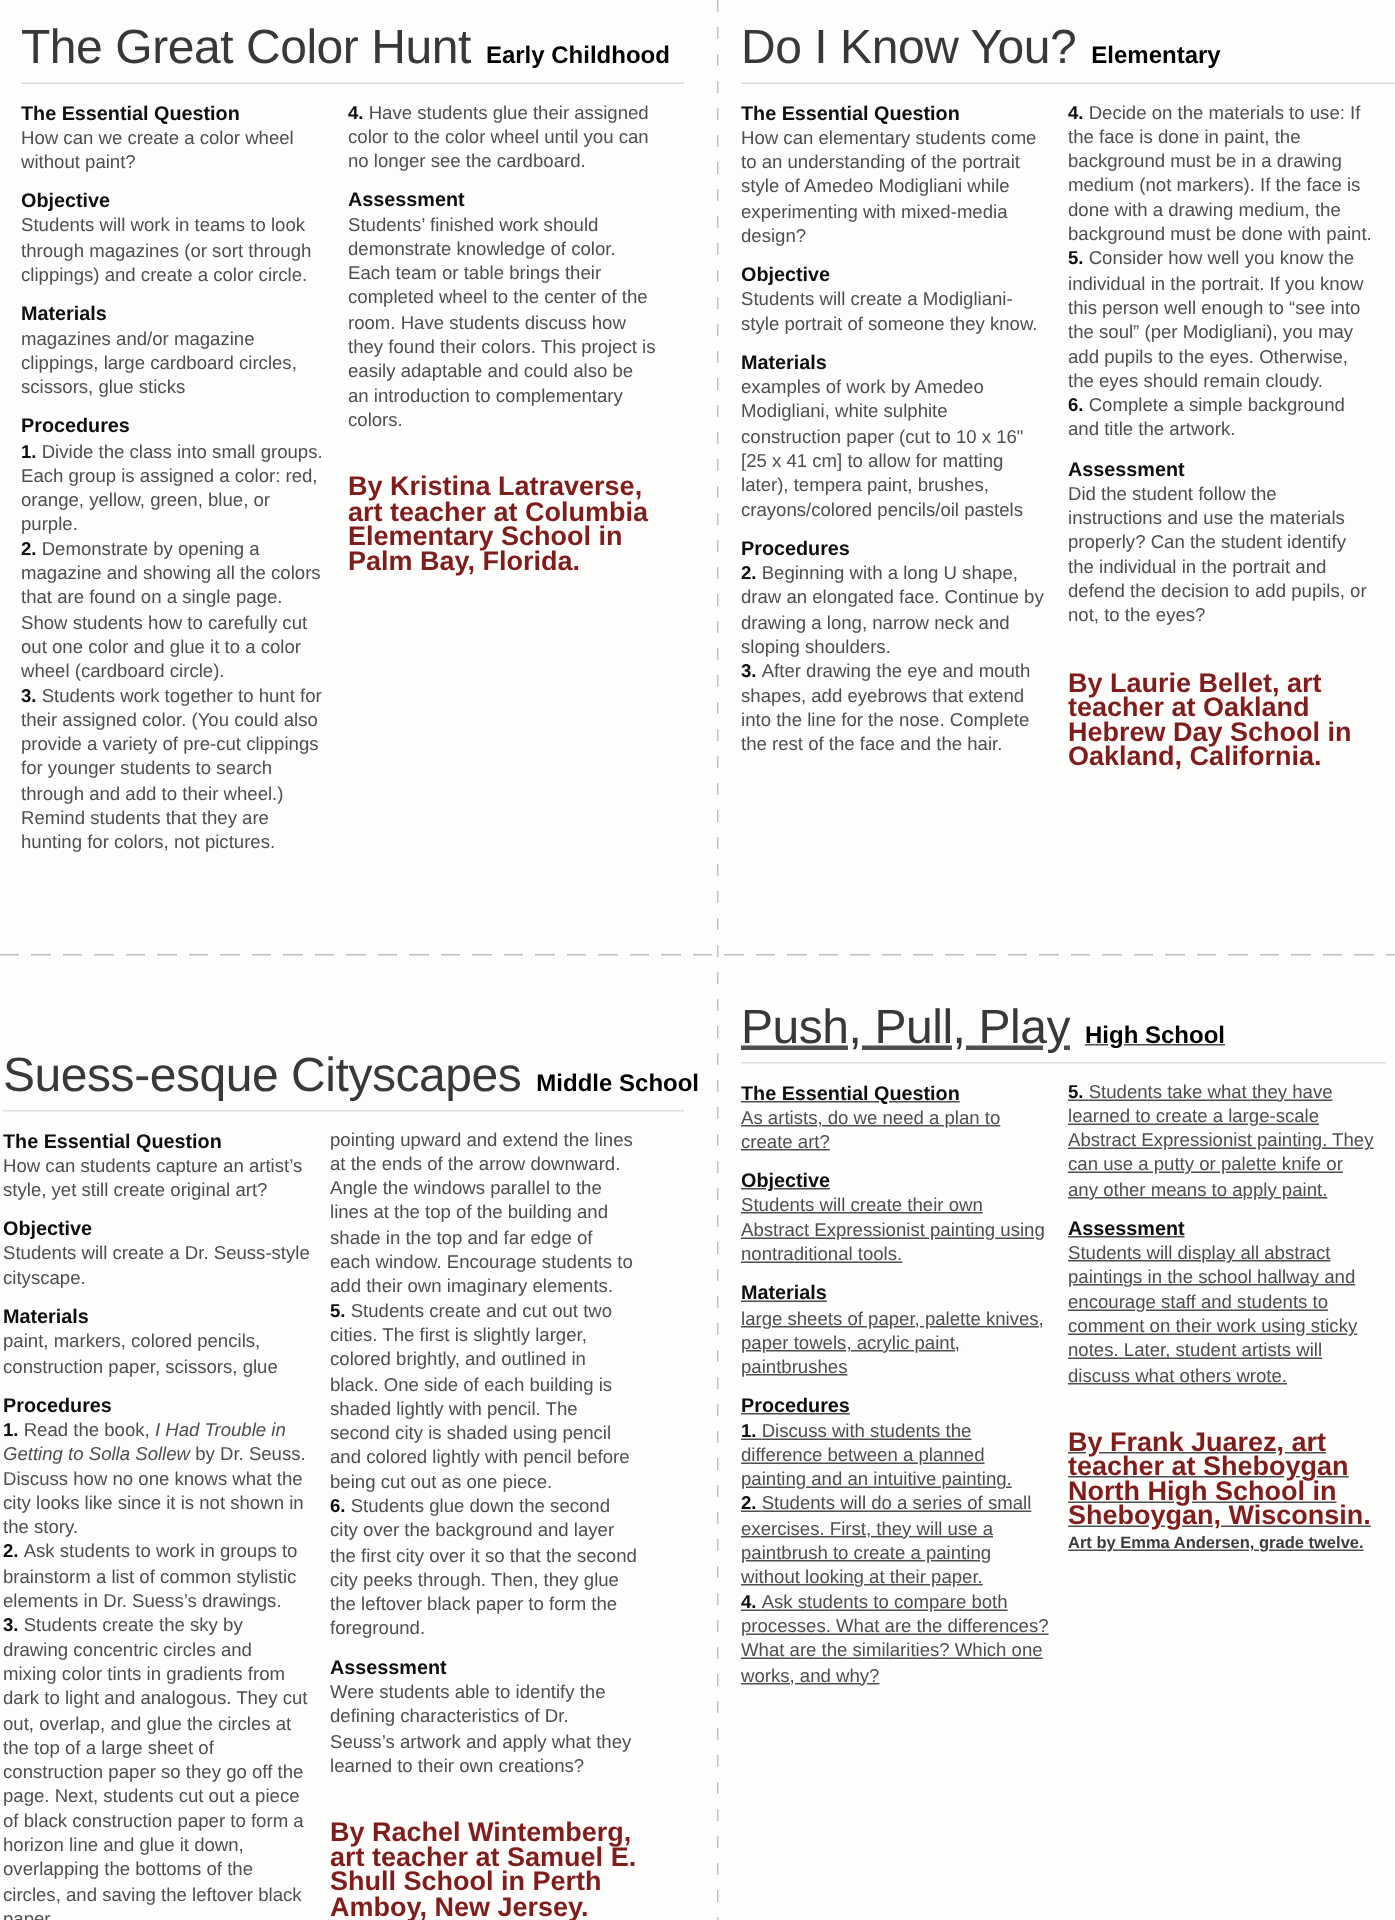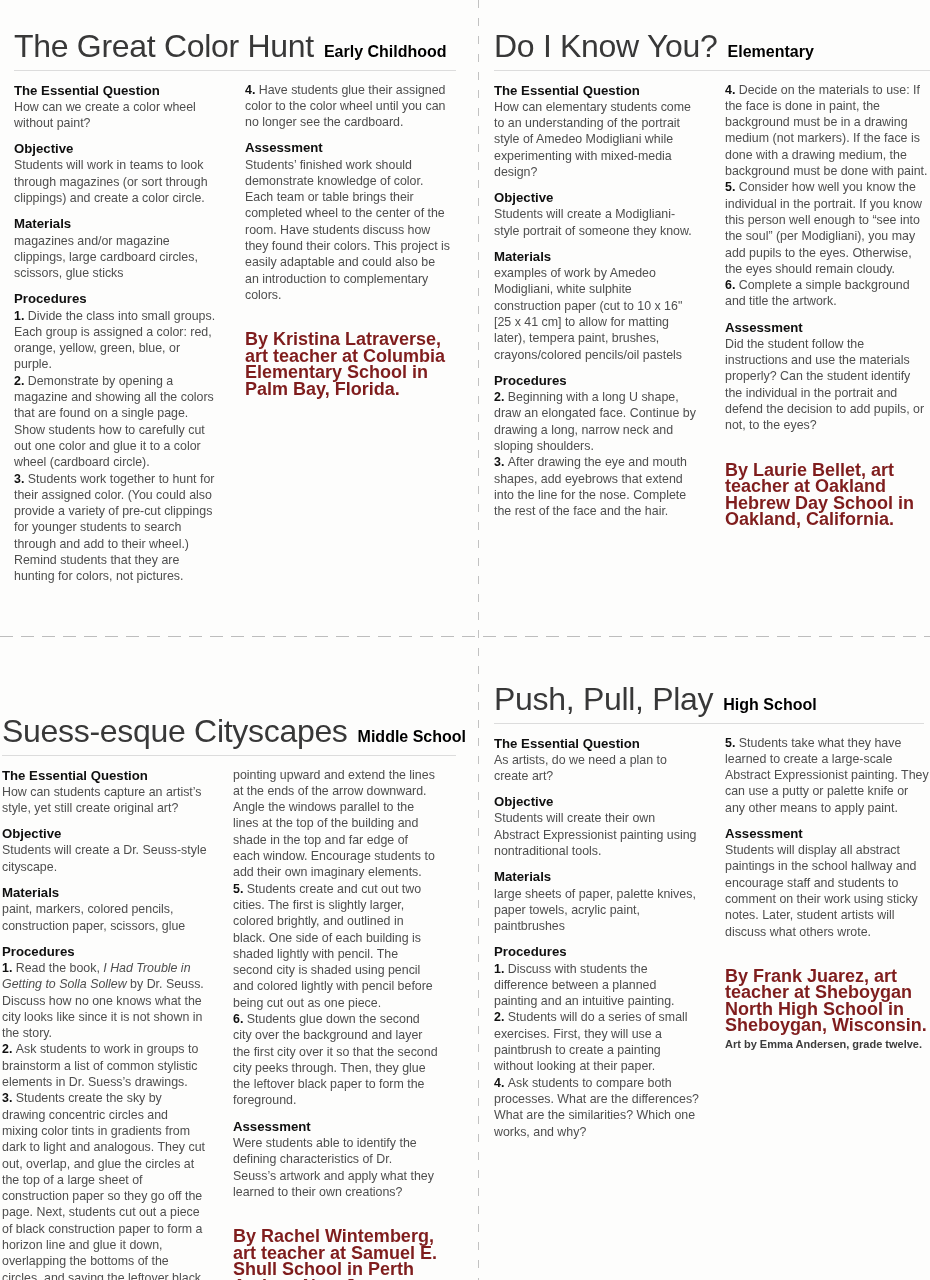--- a/index.html
+++ b/index.html
@@ -16,29 +16,29 @@
     background:repeating-linear-gradient(to bottom,#c2c2c2 0 8px,transparent 8px 18px);
   }
   .cut-h{
     position:absolute;top:636px;left:0;right:0;height:1px;
     background:repeating-linear-gradient(to right,#bdbdbd 0 13px,transparent 13px 21px);
   }
   .quad{position:absolute;box-sizing:border-box;}
   .q0{left:0;top:0;width:478px;height:636px;padding:14px 22px 0 14px;}
   .q1{left:479px;top:0;width:451px;height:636px;padding:14px 0 0 15px;}
   .q2{left:0;top:669px;width:478px;height:643px;padding:30px 22px 0 2px;}
-  .q3{left:479px;top:637px;width:451px;height:643px;padding:30px 6px 0 15px;}
-  .titlebar{display:flex;align-items:baseline;white-space:nowrap;margin-top:15px;}
+  .q3{left:479px;top:637px;width:451px;height:643px;padding:30px 6px 0 15px;text-decoration:underline;}
+  .titlebar{display:flex;align-items:baseline;white-space:nowrap;}
   .title{
     margin:0;font-size:32px;font-weight:300;letter-spacing:-0.3px;
     color:#383838;line-height:1.08;
   }
   .level{font-size:16px;font-weight:700;color:#000000;margin-left:10px;letter-spacing:0;}
   .rule{border-bottom:1px solid #dcdcdc;margin-top:6px;}
-  .columns{display:flex;gap:26px;margin-top:11px;}
+  .columns{display:flex;gap:13px;margin-top:11px;}
   .col{width:205px;flex:0 0 205px;}
   .blk-heading{
     font-size:13.2px;font-weight:700;color:#0f0f0f;
     margin-top:9px;line-height:1.3;
   }
   .col > .blk-heading:first-child{margin-top:0;}
   .blk-para{margin:0;font-size:12.4px;line-height:16.3px;color:#4e4e4e;}
   .blk-para .b{font-weight:700;color:#0f0f0f;}
   .blk-para .i{font-style:italic;}
   .blk-byline{

